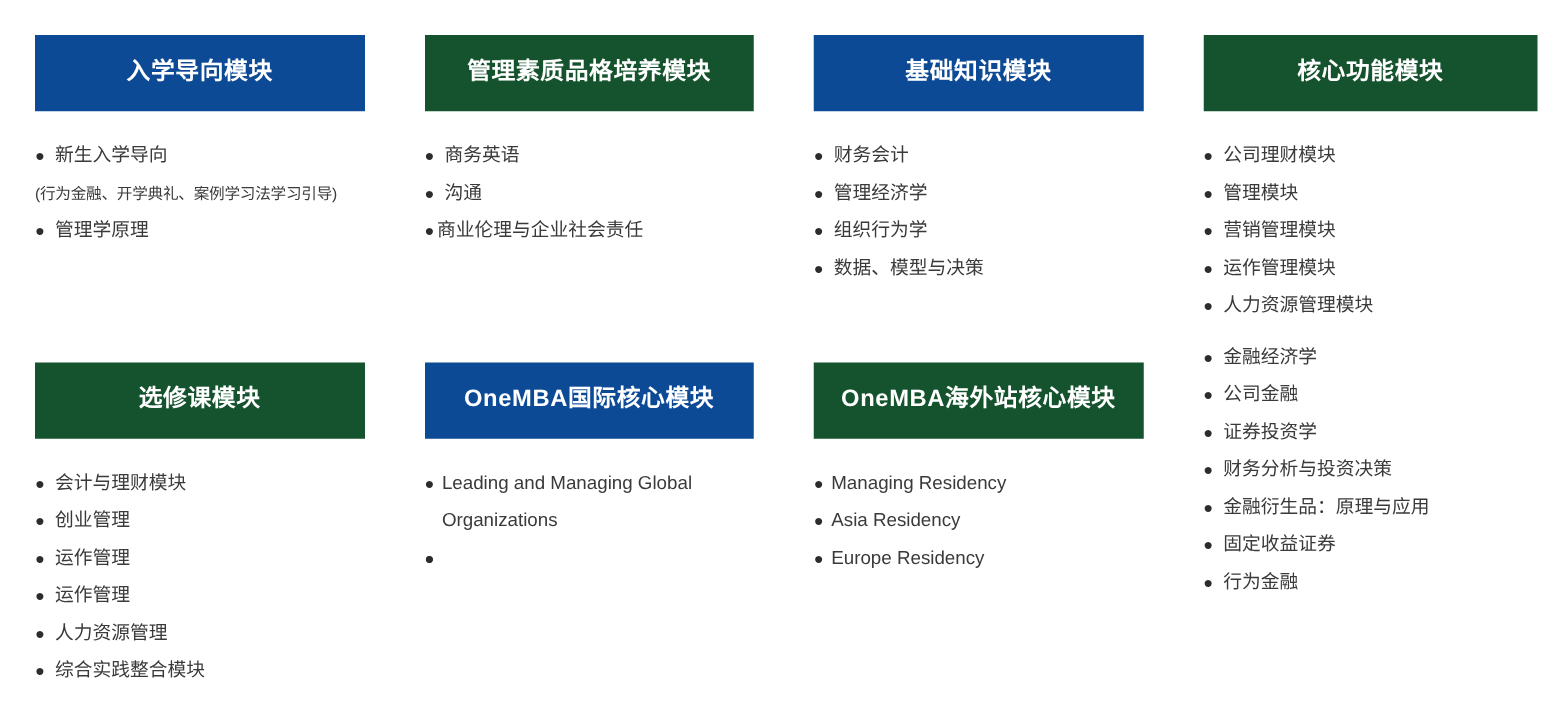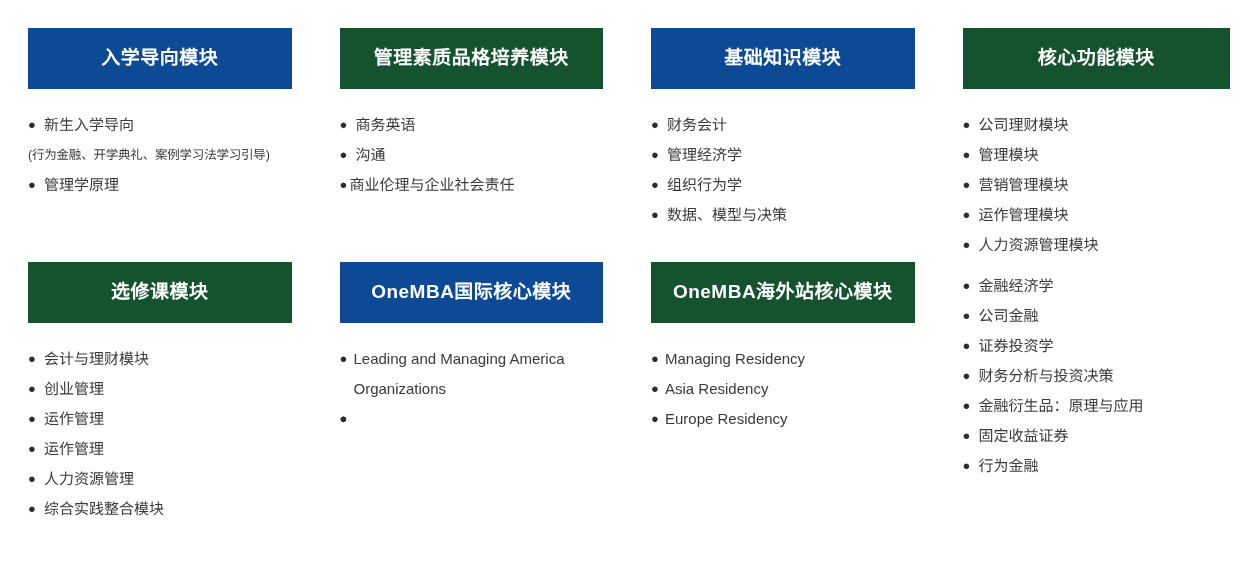--- a/index.html
+++ b/index.html
@@ -46,21 +46,21 @@
     display: flex;
     align-items: center;
     justify-content: center;
     text-align: center;
     box-sizing: border-box;
     padding: 0 6px;
     margin-top: 28px;
     margin-bottom: 0;
   }
   .row-2 .card-header {
-    margin-top: 12px;
+    margin-top: 40px;
   }
 
   .card-header .title {
     font-size: 19px;
     font-weight: bold;
     color: #ffffff;
     letter-spacing: 0.5px;
     line-height: 1.1;
     white-space: nowrap;
   }
@@ -170,21 +170,21 @@
           <div class="item"><span class="bullet">●</span><span class="label">运作管理</span></div>
           <div class="item"><span class="bullet">●</span><span class="label">人力资源管理</span></div>
           <div class="item"><span class="bullet">●</span><span class="label">综合实践整合模块</span></div>
         </div>
       </div>
       <div class="card">
         <div class="card-header hdr-blue">
           <span class="title">OneMBA国际核心模块</span>
         </div>
         <div class="card-body">
-          <div class="item latin"><span class="bullet">●</span><span class="label">Leading and Managing America Organizations</span></div>
+          <div class="item latin"><span class="bullet">●</span><span class="label">Leading and Managing Global Organizations</span></div>
           <div class="item latin"><span class="bullet">●</span></div>
           <div class="item latin"><span class="bullet">●</span></div>
         </div>
       </div>
       <div class="card">
         <div class="card-header hdr-gold">
           <span class="title">OneMBA海外站核心模块</span>
         </div>
         <div class="card-body">
           <div class="item latin"><span class="bullet">●</span><span class="label">Managing Residency</span></div>

